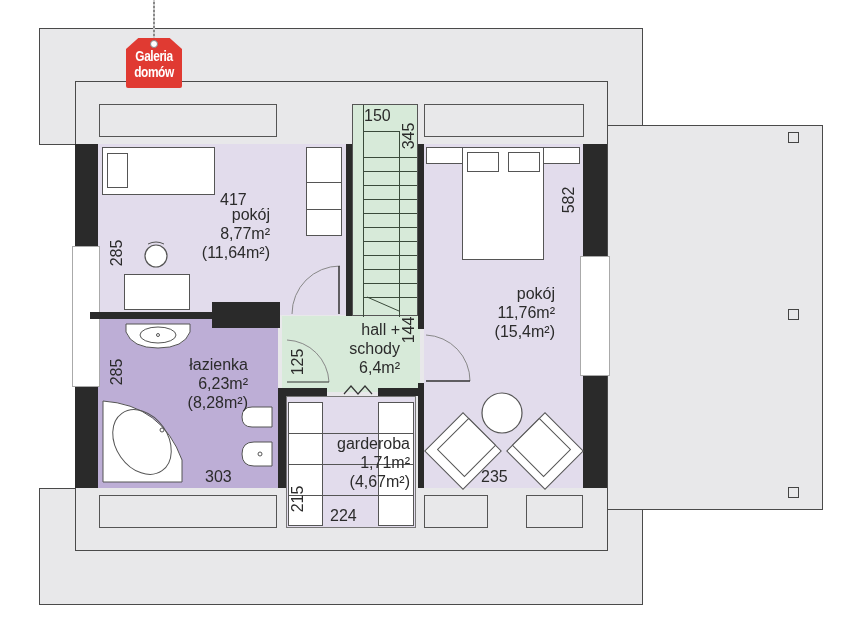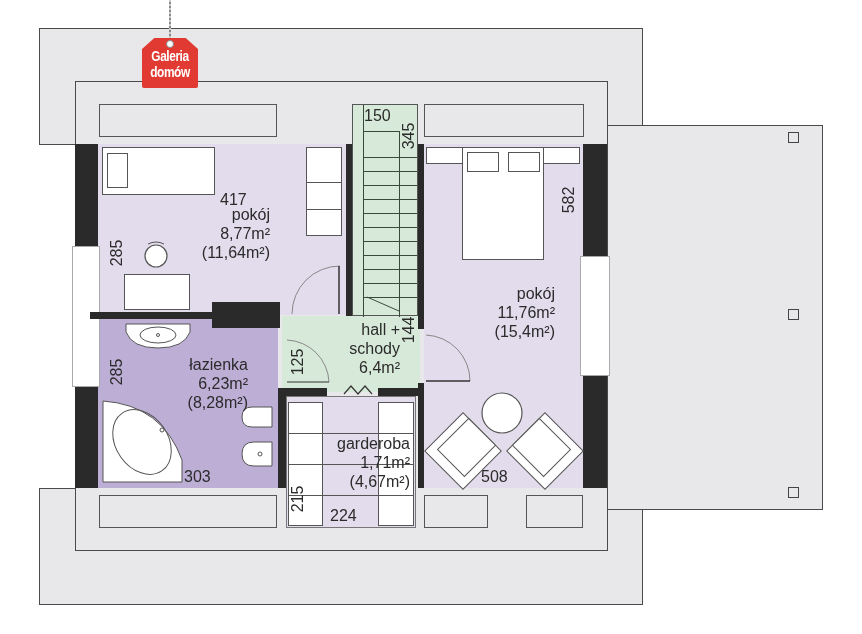--- a/index.html
+++ b/index.html
@@ -11,21 +11,21 @@
   .wall { background: #2a2a2a; }
   .room { }
   .lbl { position: absolute; text-align: right; font-size: 16px; line-height: 19px; color: #2b2b2b; white-space: nowrap; }
   .dim { position: absolute; font-size: 16px; color: #2b2b2b; white-space: nowrap; line-height: 16px; }
   .rot { transform: rotate(-90deg); transform-origin: center center; }
   .furn { background: #ffffff; border: 1.2px solid #555; }
   .sidewin { background: #ffffff; border: 1px solid #aaa; }
   .post { width: 11px; height: 11px; border: 1.2px solid #444; background: #e8e8ea; }
   .step { position: absolute; left: 0; right: 0; height: 1px; background: #3a4a3a; }
   svg { position: absolute; overflow: visible; }
-  .logo { position: absolute; left: 142px; top: 28px; width: 56px; height: 64px; }
+  .logo { position: absolute; left: 126px; top: 28px; width: 56px; height: 64px; }
   .logo-tag { position: absolute; left: 0; top: 10px; width: 56px; height: 50px; background: #e03a32;
               clip-path: polygon(22% 0, 78% 0, 100% 22%, 100% 100%, 0 100%, 0 22%); border-radius: 2px; }
   .logo-text { position: absolute; left: 0; top: 14px; width: 56px; text-align: center; color: #fff;
                font-weight: bold; font-size: 14px; line-height: 16px; letter-spacing: -0.5px;
                font-family: "Liberation Sans", sans-serif; transform: scaleX(0.85); }
   .logo-string { position: absolute; left: 27px; top: -30px; width: 2px; height: 44px; background: repeating-linear-gradient(#888 0 2px, #ccc 2px 4px); }
   .logo-hole { position: absolute; left: 24px; top: 12px; width: 6px; height: 6px; border-radius: 50%; background: #fff; border: 1px solid #888; }
 </style>
 </head>
 <body>
@@ -184,29 +184,29 @@
 </div>
 <div class="lbl" style="left:455px;top:284px;width:100px;">
   <div>pokój</div>
   <div>11,76m²</div>
   <div>(15,4m²)</div>
 </div>
 
 <div class="dim" style="left:220px;top:152px;margin-top:40px;">417</div>
 <div class="dim rot" style="left:104px;top:245px;">285</div>
 <div class="dim rot" style="left:104px;top:364px;">285</div>
-<div class="dim" style="left:184px;top:469px;">303</div>
+<div class="dim" style="left:205px;top:469px;">303</div>
 <div class="dim" style="left:364px;top:108px;">150</div>
 <div class="dim rot" style="left:396px;top:128px;">345</div>
 <div class="dim rot" style="left:396px;top:322px;">144</div>
 <div class="dim rot" style="left:285px;top:354px;">125</div>
 <div class="dim rot" style="left:285px;top:491px;">215</div>
 <div class="dim" style="left:330px;top:508px;">224</div>
 <div class="dim rot" style="left:556px;top:192px;">582</div>
-<div class="dim" style="left:481px;top:469px;">508</div>
+<div class="dim" style="left:481px;top:469px;">235</div>
 
 <div class="logo">
   <div class="logo-string"></div>
   <div class="logo-tag"></div>
   <div class="logo-hole"></div>
   <div class="logo-text" style="top:20px;">
     <div>Galeria</div>
     <div>domów</div>
   </div>
 </div>

